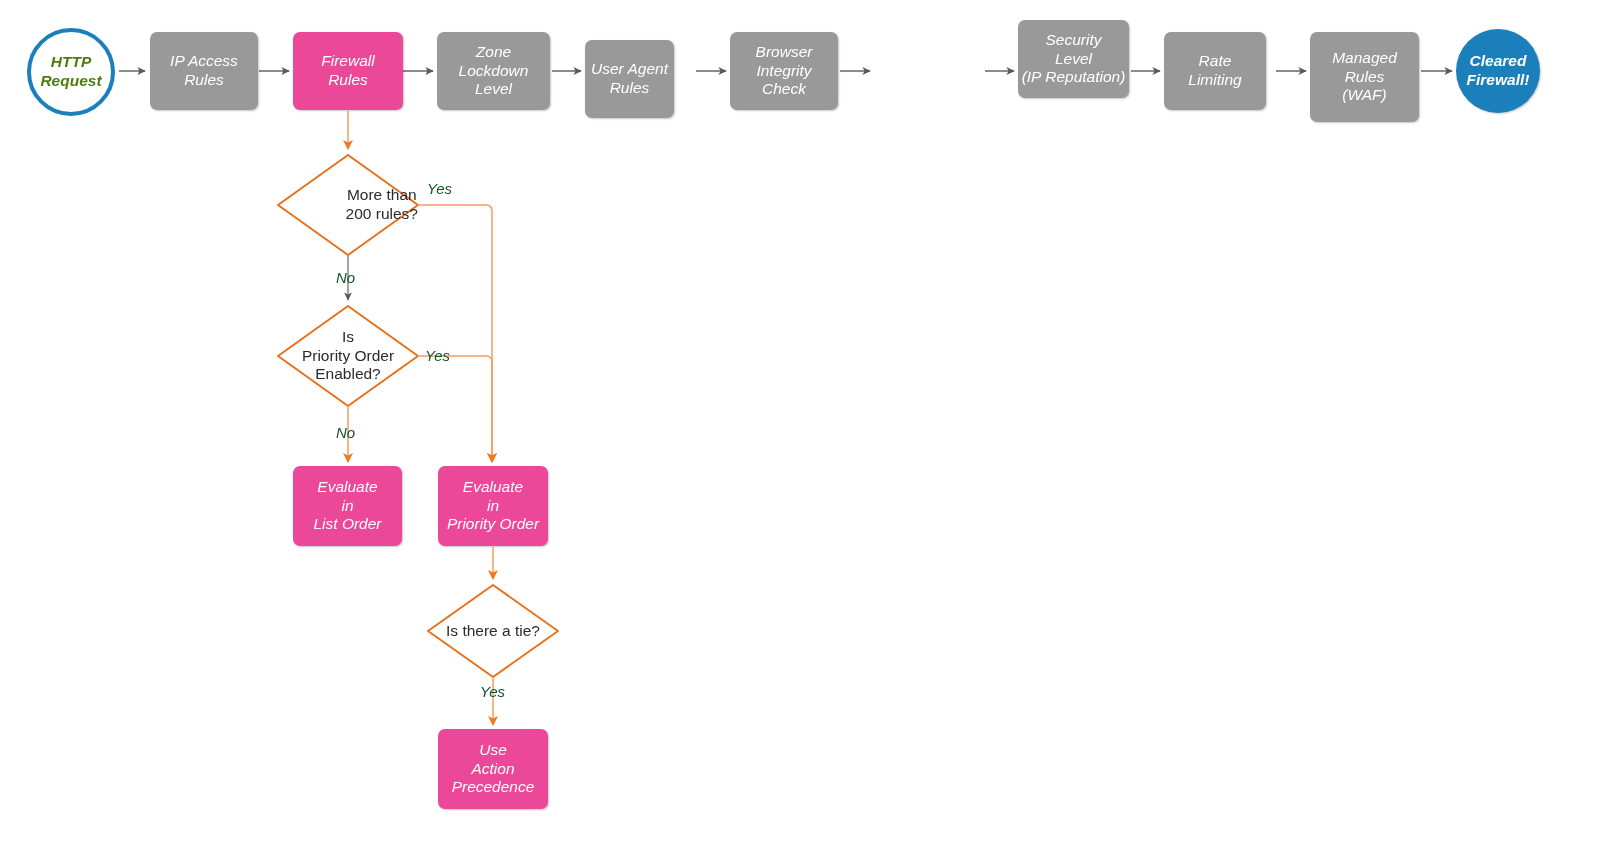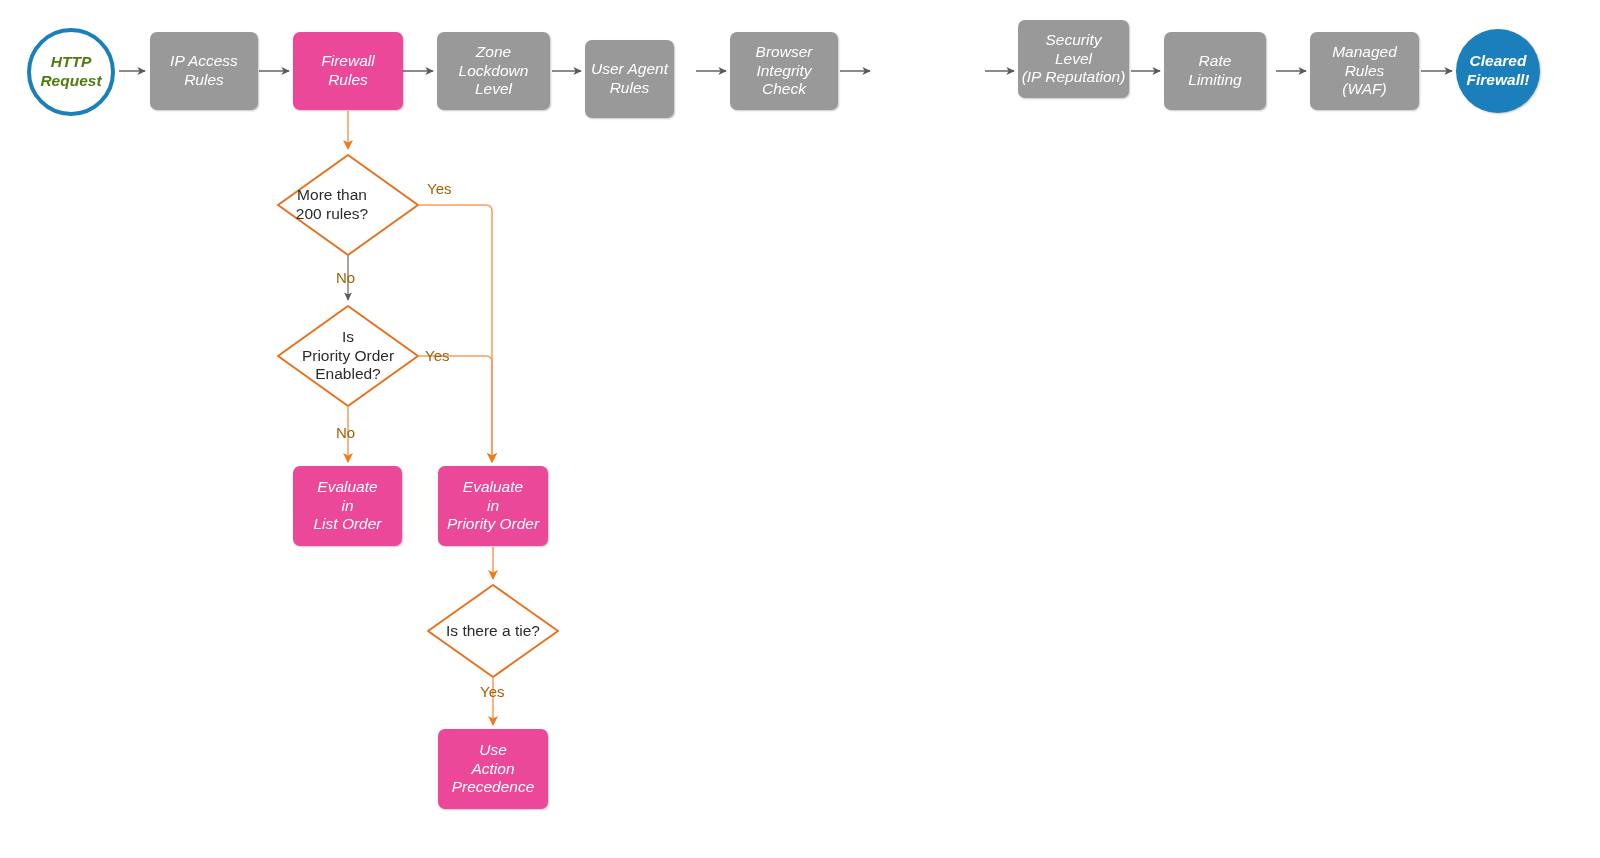--- a/index.html
+++ b/index.html
@@ -67,21 +67,22 @@
     font-style: normal;
     pointer-events: none;
   }
   .decision .dtext {
     position: relative;
     z-index: 2;
   }
   .edge-label {
     position: absolute;
     font-size: 15px;
-    color: #a16207;
+    font-style: italic;
+    color: #14532d;
     z-index: 4;
     white-space: nowrap;
   }
 </style>
 </head>
 <body>
 
 <div id="canvas">
 
   <svg id="edges" viewBox="0 0 1600 858">
@@ -168,32 +169,32 @@
     <span>Security
 Level
 (IP Reputation)</span>
   </div>
 
   <div class="node proc gray" style="left:1164px; top:32px; width:102px; height:78px;">
     <span>Rate
 Limiting</span>
   </div>
 
-  <div class="node proc gray" style="left:1310px; top:32px; width:109px; height:78px;">
+  <div class="node proc gray" style="left:1310px; top:32px; width:109px; height:90px;">
     <span>Managed
 Rules
 (WAF)</span>
   </div>
 
   <div class="node terminator filled" style="left:1456px; top:29px; width:84px; height:84px;">
     <span>Cleared
 Firewall!</span>
   </div>
 
-  <div class="node decision" style="left:262px; top:155px; width:140px; height:100px;">
+  <div class="node decision" style="left:278px; top:155px; width:140px; height:100px;justify-content:flex-end;">
     <span class="dtext">More than
 200 rules?</span>
   </div>
 
   <div class="node decision" style="left:278px; top:306px; width:140px; height:100px;">
     <span class="dtext">Is
 Priority Order
 Enabled?</span>
   </div>
 

